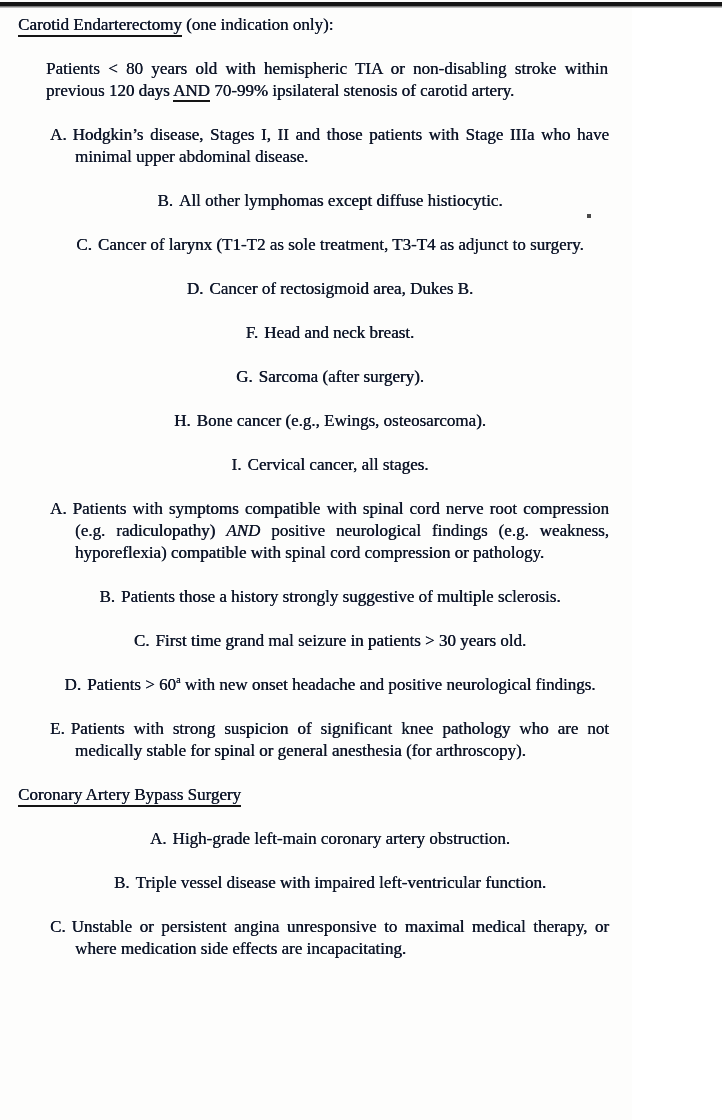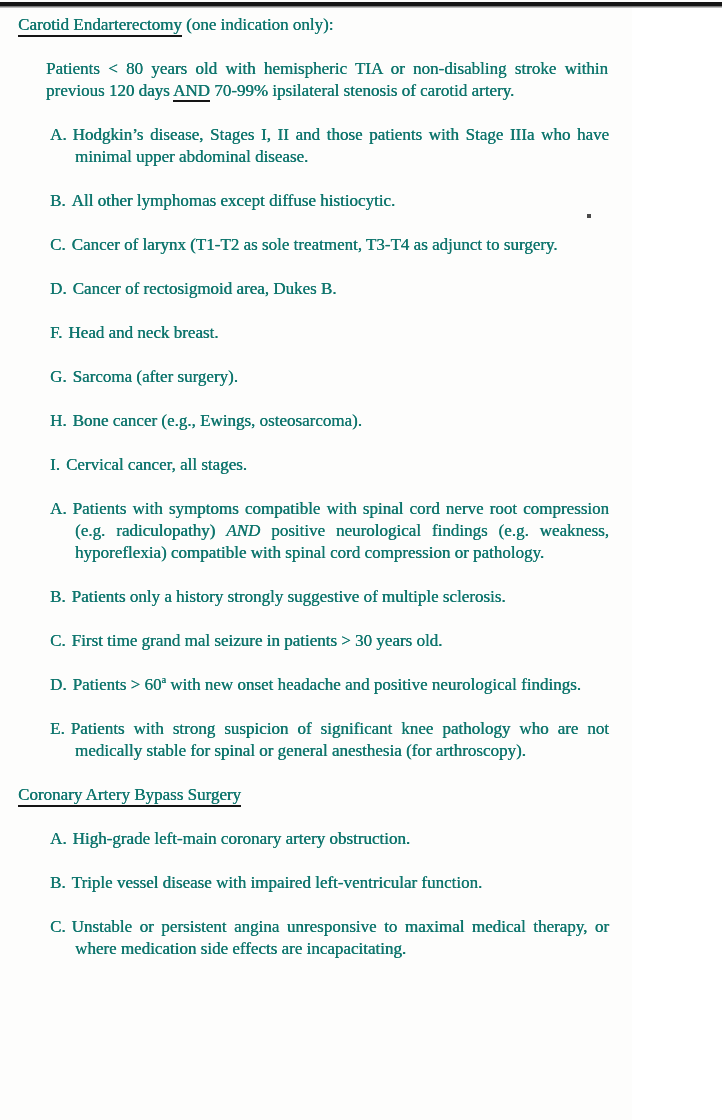--- a/index.html
+++ b/index.html
@@ -12,21 +12,21 @@
   }
   .page {
     position: relative;
     width: 632px;
     height: 1120px;
     box-sizing: border-box;
     background: #fdfdfc;
     font-family: "Liberation Serif", "DejaVu Serif", serif;
     font-size: 17px;
     line-height: 22px;
-    color: #0f766e;
+    color: #0f172a;
     padding: 14px 22px 0 18px;
     text-shadow: 0.35px 0 0 currentColor; 
   }
   .top-rule {
     position: absolute;
     top: 2px;
     left: 0;
     width: 722px;
     height: 4px;
     background: #161616;
@@ -48,20 +48,21 @@
     border-bottom: 2px solid #151515;
     padding-bottom: 0px;
   }
   .conj-italic {
     font-style: italic;
   }
   .item {
     margin: 0 0 22px 32px;
     padding-left: 25px;
     text-indent: -25px;
+    text-align: center;
   }
   .item.justify {
     text-align: justify;
     margin-right: 1px;
   }
   .item-letter {
     padding-right: 6px;
   }
   sup.note {
     font-size: 60%;
@@ -94,21 +95,21 @@
   <div class="item justify"><span class="item-letter">A.</span><span>Hodgkin’s disease, Stages I, II and those patients with Stage IIIa who have minimal upper abdominal disease.</span></div>
   <div class="item"><span class="item-letter">B.</span><span>All other lymphomas except diffuse histiocytic.</span></div>
   <div class="item"><span class="item-letter">C.</span><span>Cancer of larynx (T1-T2 as sole treatment, T3-T4 as adjunct to surgery.</span></div>
   <div class="item"><span class="item-letter">D.</span><span>Cancer of rectosigmoid area, Dukes B.</span></div>
   <div class="item"><span class="item-letter">F.</span><span>Head and neck breast.</span></div>
   <div class="item"><span class="item-letter">G.</span><span>Sarcoma (after surgery).</span></div>
   <div class="item"><span class="item-letter">H.</span><span>Bone cancer (e.g., Ewings, osteosarcoma).</span></div>
   <div class="item"><span class="item-letter">I.</span><span>Cervical cancer, all stages.</span></div>
 
   <div class="item justify"><span class="item-letter">A.</span><span>Patients with symptoms compatible with spinal cord nerve root compression (e.g. radiculopathy) </span><span class="conj-italic">AND</span><span> positive neurological findings (e.g. weakness, hyporeflexia) compatible with spinal cord compression or pathology.</span></div>
-  <div class="item"><span class="item-letter">B.</span><span>Patients only a history strongly suggestive of multiple sclerosis.</span></div>
+  <div class="item"><span class="item-letter">B.</span><span>Patients those a history strongly suggestive of multiple sclerosis.</span></div>
   <div class="item"><span class="item-letter">C.</span><span>First time grand mal seizure in patients &gt; 30 years old.</span></div>
   <div class="item"><span class="item-letter">D.</span><span>Patients &gt; 60</span><sup class="note">a</sup><span> with new onset headache and positive neurological findings.</span></div>
   <div class="item justify"><span class="item-letter">E.</span><span>Patients with strong suspicion of significant knee pathology who are not medically stable for spinal or general anesthesia (for arthroscopy).</span></div>
 
   <div class="section-heading">
     <span class="heading-underline">Coronary Artery Bypass Surgery</span>
   </div>
   <div class="item"><span class="item-letter">A.</span><span>High-grade left-main coronary artery obstruction.</span></div>
   <div class="item"><span class="item-letter">B.</span><span>Triple vessel disease with impaired left-ventricular function.</span></div>
   <div class="item justify"><span class="item-letter">C.</span><span>Unstable or persistent angina unresponsive to maximal medical therapy, or where medication side effects are incapacitating.</span></div>

